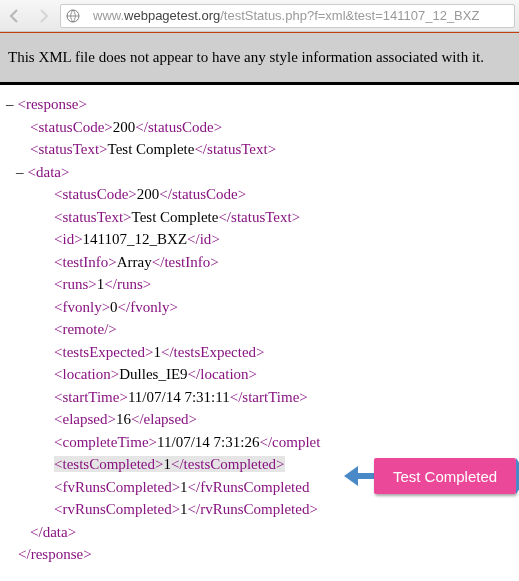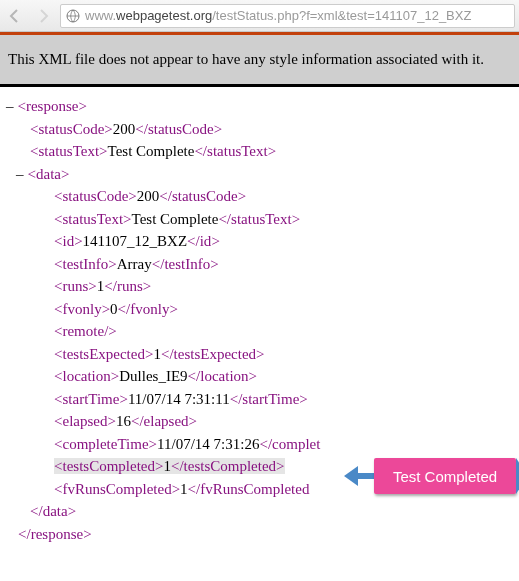--- a/index.html
+++ b/index.html
@@ -28,37 +28,37 @@
   .nav-btn svg { display:block; }
   .url-bar {
     flex: 1;
     height: 24px;
     border: 1px solid #ccc;
     background: #fff;
     border-radius: 2px;
     display: flex;
     align-items: center;
     padding: 0 4px;
-    gap: 4px;
+    gap: 12px;
     overflow: hidden;
   }
   .url-bar .globe {
     width: 16px; height:16px; flex-shrink:0;
     display:flex; align-items:center; justify-content:center;
   }
   .url-text {
     font-family: "Segoe UI", Arial, sans-serif;
     font-size: 13px;
     color: #444;
     white-space: nowrap;
   }
   .url-text .muted { color: #9a9a9a; }
   .info-banner {
     background: #cfcfcf;
-    border-top: 3px solid #c2410c;
+    border-top: 1px solid #c2410c;
     border-bottom: 3px solid #000;
     padding: 16px 8px;
     font-size: 15px;
   }
   .xml-body {
     padding: 8px 0 8px 6px;
     line-height: 1.5;
     font-size: 15px;
   }
   .lvl1 { margin-left: 0px; }
@@ -172,20 +172,21 @@
   <div class="row lvl3"><span class="br">&lt;</span><span class="tag">runs</span><span class="br">&gt;</span><span class="val">1</span><span class="br">&lt;/</span><span class="tag">runs</span><span class="br">&gt;</span></div>
   <div class="row lvl3"><span class="br">&lt;</span><span class="tag">fvonly</span><span class="br">&gt;</span><span class="val">0</span><span class="br">&lt;/</span><span class="tag">fvonly</span><span class="br">&gt;</span></div>
   <div class="row lvl3"><span class="br">&lt;</span><span class="tag">remote</span><span class="br">/&gt;</span></div>
   <div class="row lvl3"><span class="br">&lt;</span><span class="tag">testsExpected</span><span class="br">&gt;</span><span class="val">1</span><span class="br">&lt;/</span><span class="tag">testsExpected</span><span class="br">&gt;</span></div>
   <div class="row lvl3"><span class="br">&lt;</span><span class="tag">location</span><span class="br">&gt;</span><span class="val">Dulles_IE9</span><span class="br">&lt;/</span><span class="tag">location</span><span class="br">&gt;</span></div>
   <div class="row lvl3"><span class="br">&lt;</span><span class="tag">startTime</span><span class="br">&gt;</span><span class="val">11/07/14 7:31:11</span><span class="br">&lt;/</span><span class="tag">startTime</span><span class="br">&gt;</span></div>
   <div class="row lvl3"><span class="br">&lt;</span><span class="tag">elapsed</span><span class="br">&gt;</span><span class="val">16</span><span class="br">&lt;/</span><span class="tag">elapsed</span><span class="br">&gt;</span></div>
   <div class="row lvl3"><span class="br">&lt;</span><span class="tag">completeTime</span><span class="br">&gt;</span><span class="val">11/07/14 7:31:26</span><span class="br">&lt;/</span><span class="tag">complet</span></div>
   <div class="row lvl3"><span class="hl"><span class="br">&lt;</span><span class="tag">testsCompleted</span><span class="br">&gt;</span><span class="val">1</span><span class="br">&lt;/</span><span class="tag">testsCompleted</span><span class="br">&gt;</span></span></div>
   <div class="row lvl3"><span class="br">&lt;</span><span class="tag">fvRunsCompleted</span><span class="br">&gt;</span><span class="val">1</span><span class="br">&lt;/</span><span class="tag">fvRunsCompleted</span></div>
+  <div class="row lvl3"><span class="br">&lt;</span><span class="tag">rvRunsCompleted</span><span class="br">&gt;</span><span class="val">1</span><span class="br">&lt;/</span><span class="tag">rvRunsCompleted</span><span class="br">&gt;</span></div>
 
   <div class="row close2"><span class="br">&lt;/</span><span class="tag">data</span><span class="br">&gt;</span></div>
   <div class="row close1"><span class="br">&lt;/</span><span class="tag">response</span><span class="br">&gt;</span></div>
 </div>
 
 <div class="callout">
   <div class="callout-arrow"></div>
   <div class="callout-body">Test Completed</div>
 </div>
 

